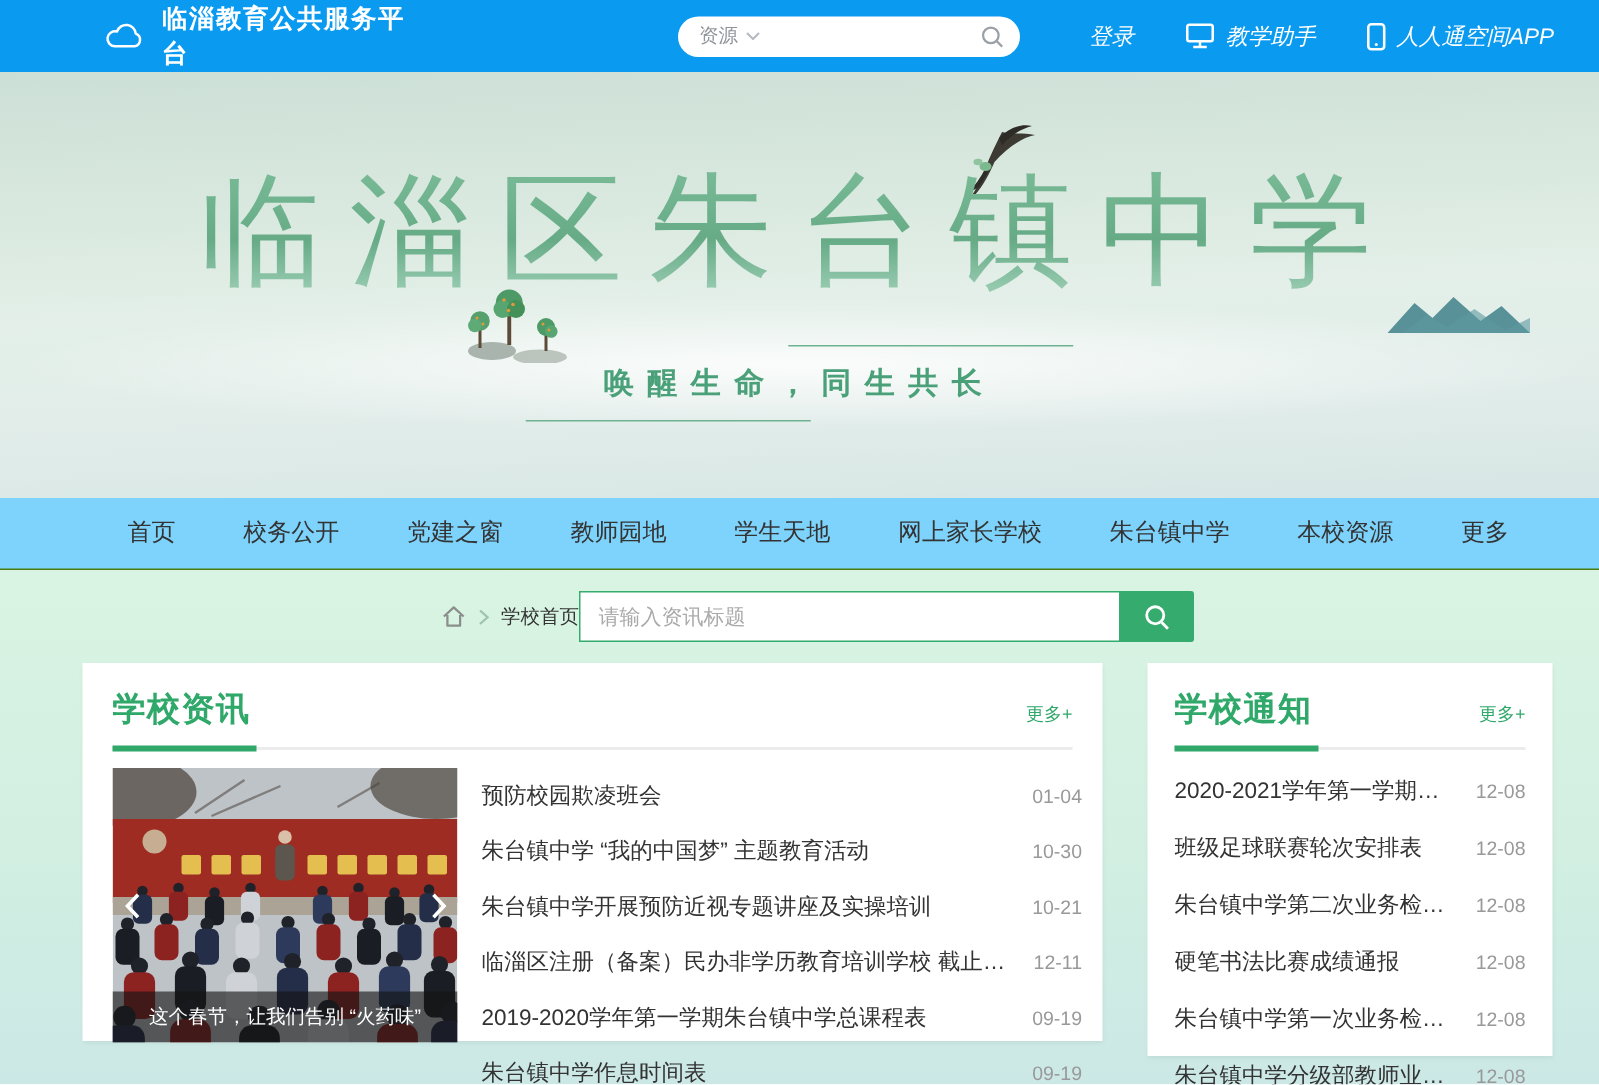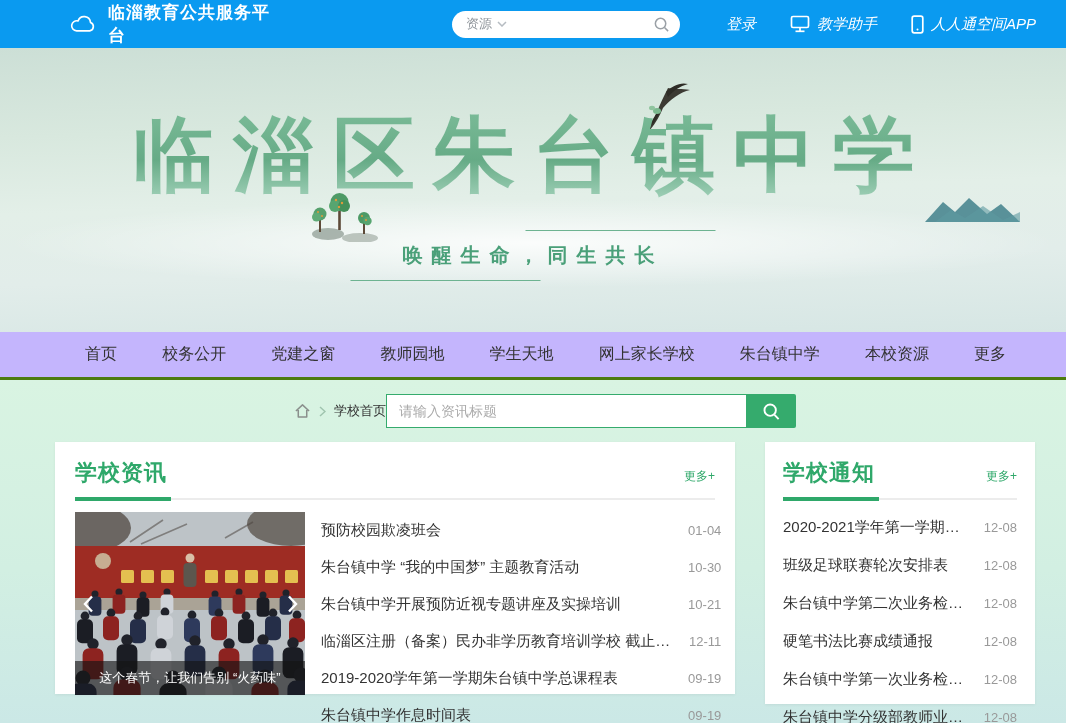--- a/index.html
+++ b/index.html
@@ -17,33 +17,33 @@
   .top-search-spacer { flex:1; }
   .top-links { margin-left:46px; display:flex; align-items:center; gap:34px; color:#fff; font-size:15px; }
   .top-link { display:flex; align-items:center; gap:7px; cursor:pointer; white-space:nowrap;font-style:italic; }
 
   
   .banner { position:relative; height:284px; overflow:hidden;
             background:linear-gradient(178deg,#ccdfd6 0%,#d8e8de 28%,#e3efe8 52%,#e2edea 74%,#d6e6e4 100%); }
   .banner-mist { position:absolute; left:0; right:0; top:150px; height:90px;
                  background:radial-gradient(ellipse at 50% 50%, rgba(255,255,255,.85), rgba(255,255,255,0) 70%); }
   .school-name { position:absolute; top:58px; left:0; width:100%; text-align:center;
-                 font-size:82px; font-weight:bold; letter-spacing:18px; line-height:1.2; white-space:nowrap;
+                 font-size:82px; font-weight:normal; letter-spacing:18px; line-height:1.2; white-space:nowrap;
                  color:#74b893;
                  background:linear-gradient(180deg,#7cbc99 0%,#66ab86 55%,#a6d4bd 100%);
                  -webkit-background-clip:text; background-clip:text; -webkit-text-fill-color:transparent; }
   .slogan-wrap { position:absolute; top:182px; left:50%; transform:translateX(-50%); text-align:center; }
   .slogan { position:relative; display:inline-block; padding:12px 6px; font-size:20px; letter-spacing:9px;
             color:#4aa079; font-weight:bold; white-space:nowrap; }
   .slogan::before { content:""; position:absolute; top:0; right:-46px; width:190px; height:1px; background:#6db391; }
   .slogan::after  { content:""; position:absolute; bottom:0; left:-46px; width:190px; height:1px; background:#6db391; }
   .banner-deco { position:absolute; }
 
   
-  .mainnav { height:48px; background:#c4b5fd; border-bottom:3px solid #4d7c0f; }
+  .mainnav { height:48px; background:#7dd3fc; border-bottom:1px solid #4d7c0f; }
   .mainnav ul { list-style:none; display:flex; align-items:center; justify-content:space-between;
                 height:100%; padding:0 60px 0 85px; }
   .mainnav li { font-size:16px; color:#333; cursor:pointer; white-space:nowrap; }
 
   
   .content { height:343px; background:linear-gradient(180deg,#d9f4e2 0%,#d2efe2 55%,#cbe8e6 100%); padding-top:14px; }
   .crumb-row { display:flex; align-items:center; justify-content:center; margin:0 31px 14px 55px; }
   .crumb { display:flex; align-items:center; gap:8px; font-size:13px; color:#333; }
   .crumb .sep { color:#9fb3a8; }
   .info-search { display:flex; width:410px; height:34px; }

